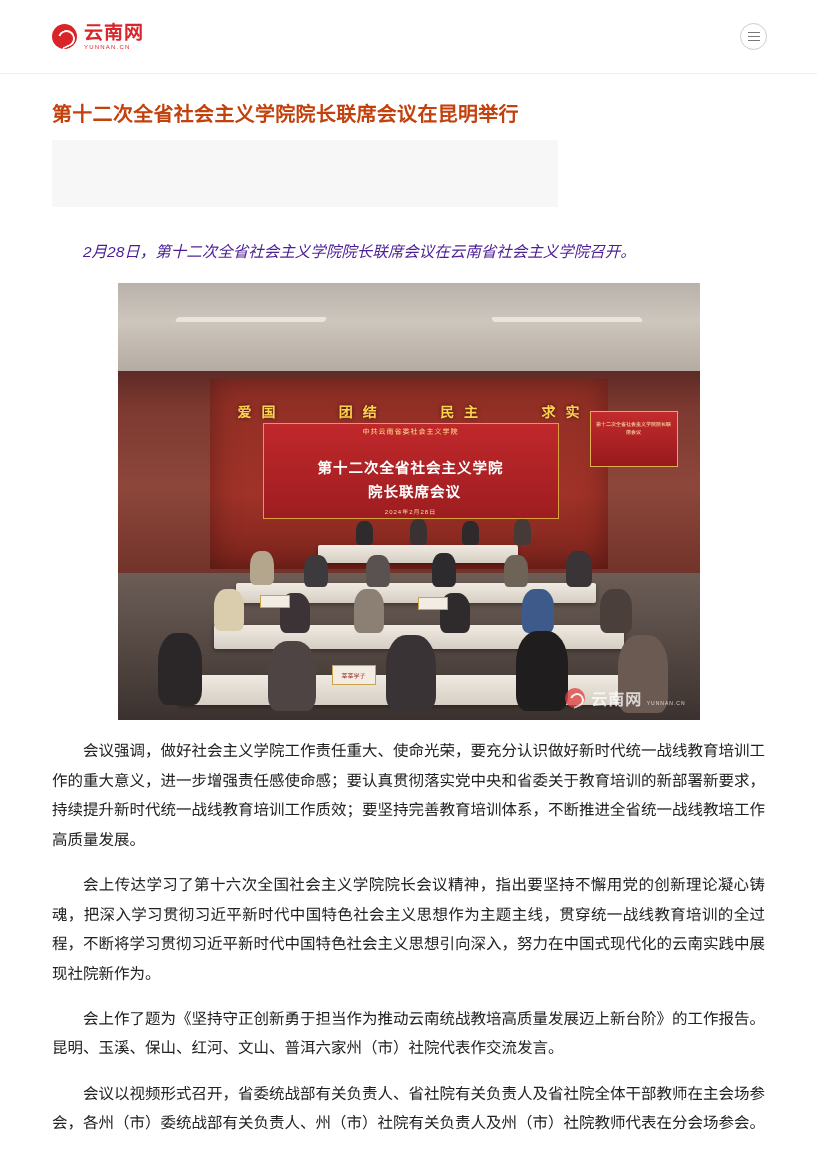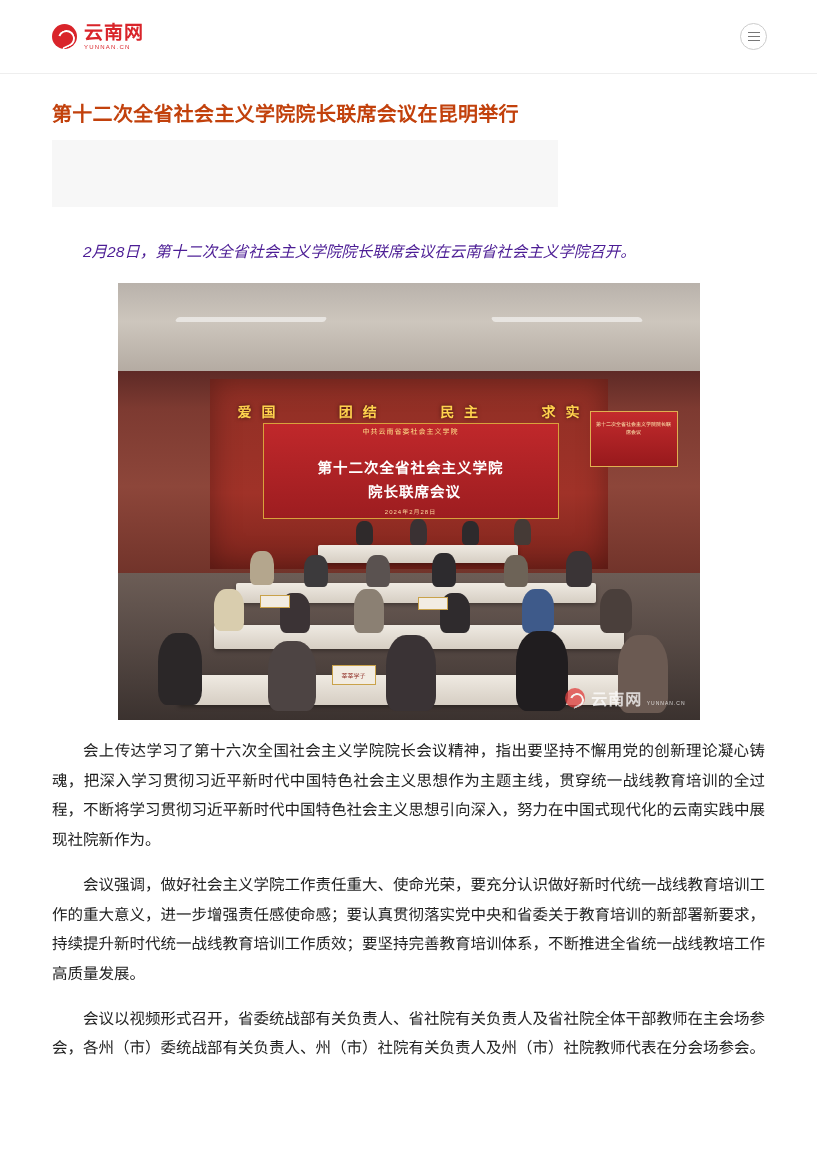--- a/index.html
+++ b/index.html
@@ -320,18 +320,19 @@
         <div class="ph-watermark">
           <span class="wm-mark"></span>
           <span>
             <span class="wm-text">云南网</span>
             <span class="wm-en">YUNNAN.CN</span>
           </span>
         </div>
       </div>
     </div>
 
+    <p class="body-p">会议强调，做好社会主义学院工作责任重大、使命光荣，要充分认识做好新时代统一战线教育培训工作的重大意义，进一步增强责任感使命感；要认真贯彻落实党中央和省委关于教育培训的新部署新要求，持续提升新时代统一战线教育培训工作质效；要坚持完善教育培训体系，不断推进全省统一战线教培工作高质量发展。</p>
     <p class="body-p">会上传达学习了第十六次全国社会主义学院院长会议精神，指出要坚持不懈用党的创新理论凝心铸魂，把深入学习贯彻习近平新时代中国特色社会主义思想作为主题主线，贯穿统一战线教育培训的全过程，不断将学习贯彻习近平新时代中国特色社会主义思想引向深入，努力在中国式现代化的云南实践中展现社院新作为。</p>
-    <p class="body-p">会议强调，做好社会主义学院工作责任重大、使命光荣，要充分认识做好新时代统一战线教育培训工作的重大意义，进一步增强责任感使命感；要认真贯彻落实党中央和省委关于教育培训的新部署新要求，持续提升新时代统一战线教育培训工作质效；要坚持完善教育培训体系，不断推进全省统一战线教培工作高质量发展。</p>
+    <p class="body-p">会上作了题为《坚持守正创新勇于担当作为推动云南统战教培高质量发展迈上新台阶》的工作报告。昆明、玉溪、保山、红河、文山、普洱六家州（市）社院代表作交流发言。</p>
     <p class="body-p">会议以视频形式召开，省委统战部有关负责人、省社院有关负责人及省社院全体干部教师在主会场参会，各州（市）委统战部有关负责人、州（市）社院有关负责人及州（市）社院教师代表在分会场参会。</p>
 
   </div>
 </div>
 
 </body></html>

